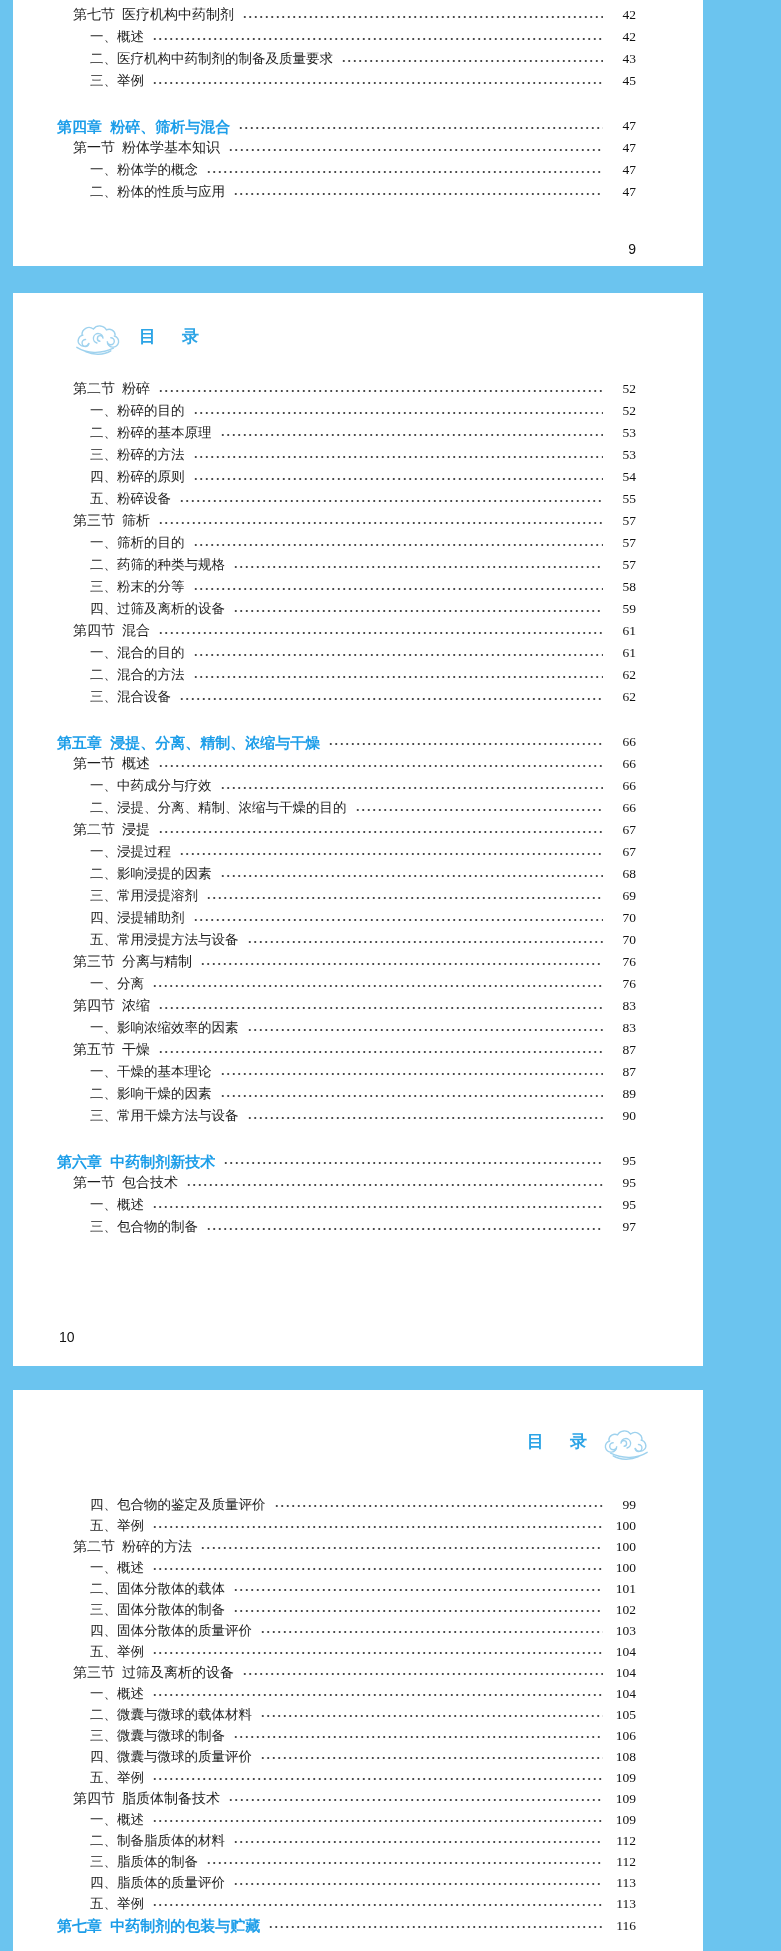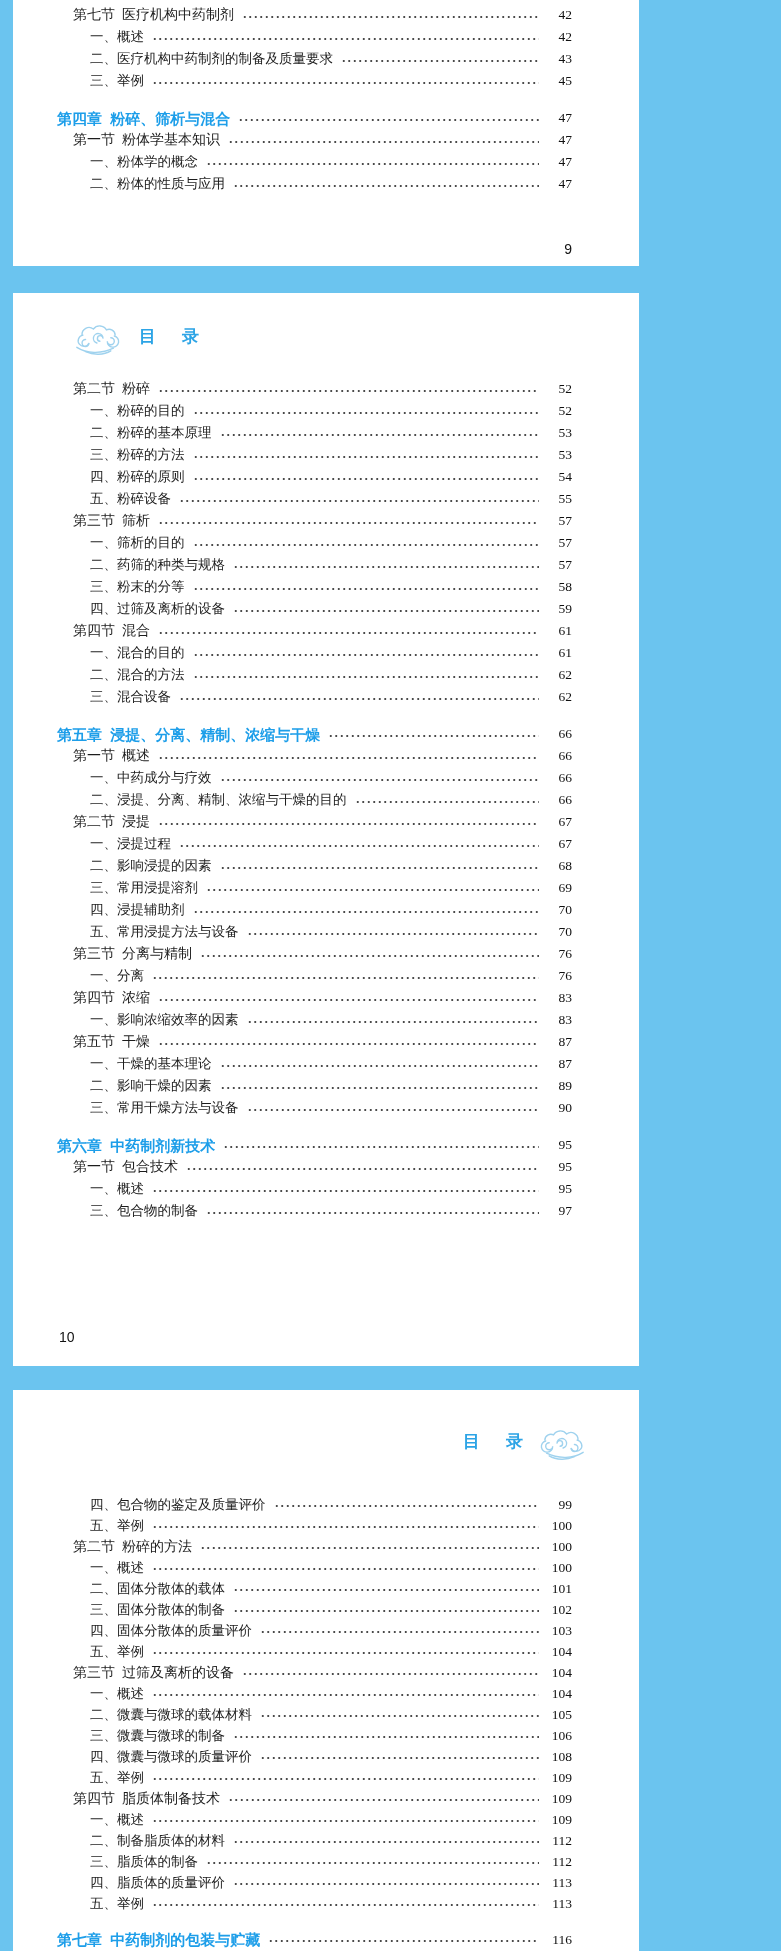--- a/index.html
+++ b/index.html
@@ -5,21 +5,21 @@
   :root{
     --background:#6bc4ef; --chapter:#1d9ee9; --header_title:#2ca4e6;
     --cloud:#9fd2ee; --text:#1c1c1c; --dots:#4a4a4a; --pagenum:#111111;
   }
   html,body{margin:0;padding:0;}
   body{
     width:781px;height:1951px;background:var(--background);
     position:relative;overflow:hidden;
     font-family:"Liberation Serif","DejaVu Serif",serif;color:var(--text);
   }
-  .page{position:absolute;left:13px;width:626px;background:#ffffff;overflow:hidden;}
+  .page{position:absolute;left:13px;width:690px;background:#ffffff;overflow:hidden;}
   #page1{top:0;height:266px;}
   #page2{top:293px;height:1073px;}
   #page3{top:1390px;height:561px;}
 
   .toc-header{display:flex;align-items:center;height:46px;}
   #page2 .toc-header{padding:20px 0 0 56px;}
   #page3 .toc-header{padding:28px 48px 0 0;justify-content:flex-end;}
   .toc-title-char{
     font-family:"Liberation Sans","DejaVu Sans",sans-serif;
     color:var(--header_title);font-size:17px;font-weight:700;line-height:1;
@@ -31,22 +31,22 @@
   .cloud{width:54px;height:42px;flex:0 0 auto;}
   .cloud path{fill:none;stroke:var(--cloud);stroke-width:1.6;stroke-linecap:round;}
 
   .content{padding:0 67px 0 44px;}
   #page1 .content{padding-top:4px;}
   #page2 .content{margin-top:19px;}
   #page3 .content{margin-top:30px;}
 
   .toc-row{display:flex;align-items:center;height:22px;font-size:14px;}
   #page3 .toc-row{height:21px;}
-  .toc-row.gap-before{margin-top:15px;}
-  #page3 .toc-row.gap-before{margin-top:15px;}
+  .toc-row.gap-before{margin-top:23px;}
+  #page3 .toc-row.gap-before{margin-top:1px;}
   .lv-section{padding-left:16px;}
   .lv-item{padding-left:33px;font-size:13.5px;align-items:center;}
   .lv-chapter .t-label{
     color:var(--chapter);
     font-family:"Liberation Sans","DejaVu Sans",sans-serif;
     font-weight:700;font-size:15px;
   }
   .t-label{white-space:pre;line-height:1;}
   .leader{
     flex:1;height:10px;margin:3px 5px 0 8px;

